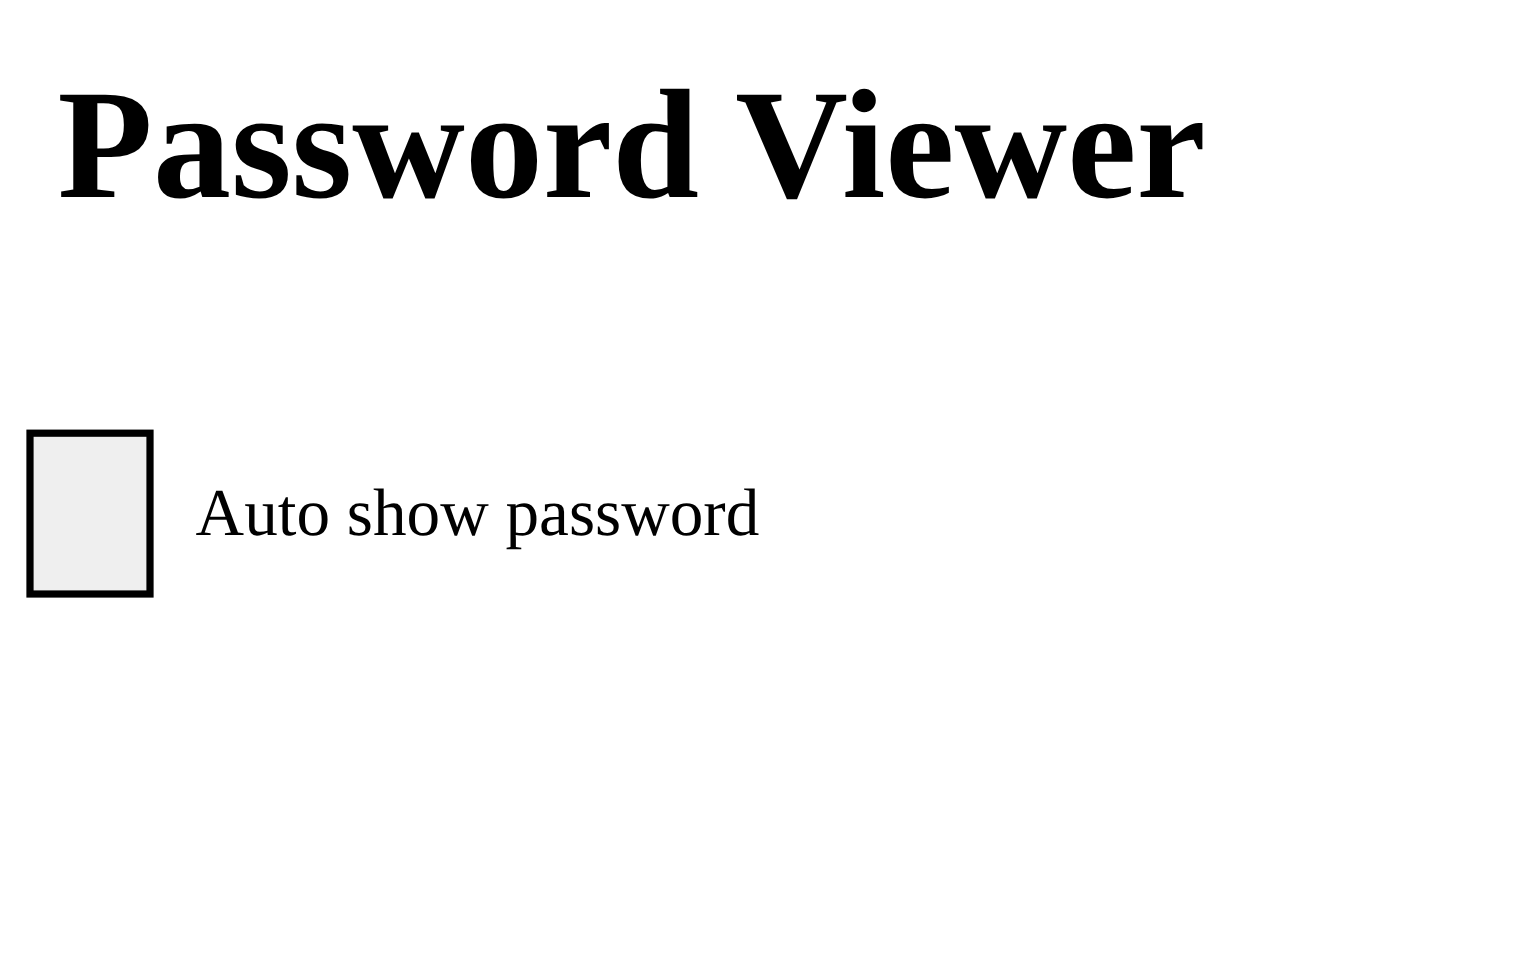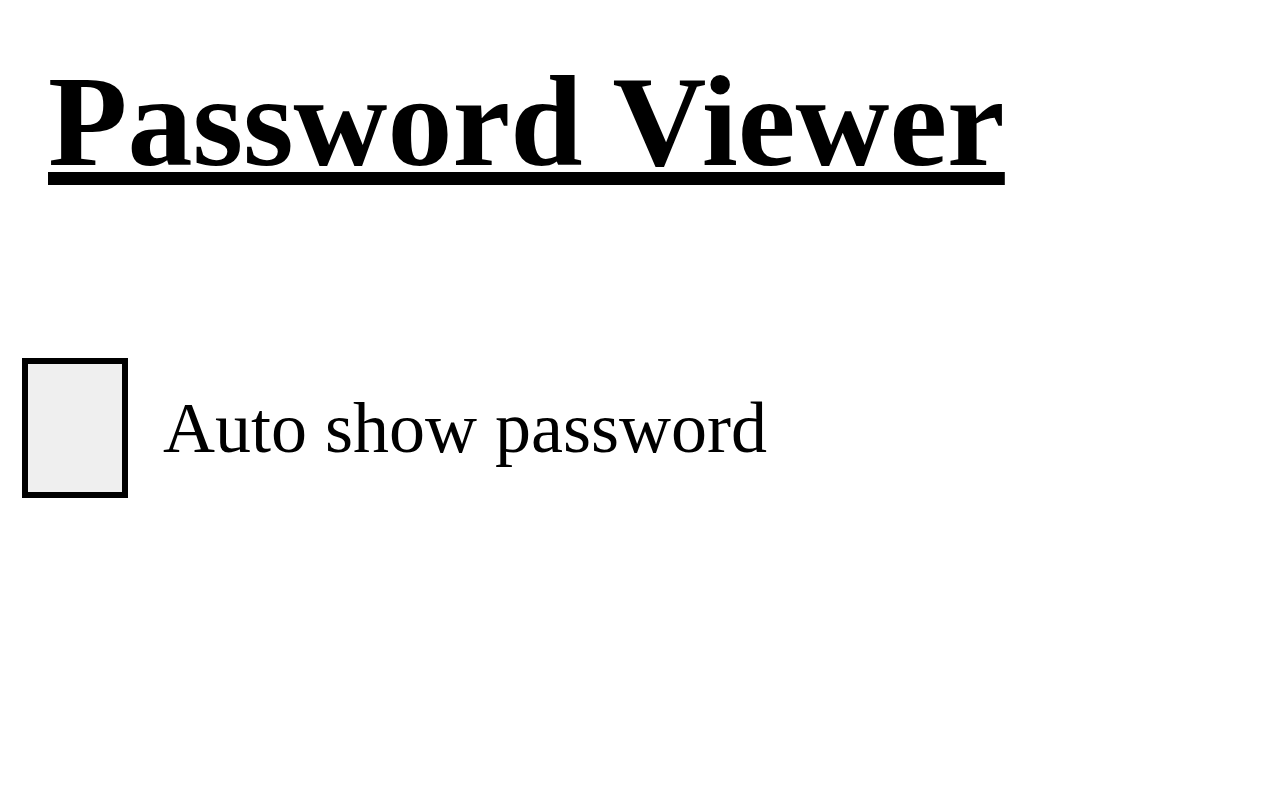--- a/index.html
+++ b/index.html
@@ -12,39 +12,38 @@
       height: 800px;
       background: #ffffff;
       font-family: "Times New Roman", Times, serif;
       color: #000000;
     }
     .heading {
       font-size: 130px;
       font-weight: bold;
       padding: 50px 0 0 48px;
       line-height: 1.1;
-      text-decoration: underline;
     }
     .option-row {
       display: flex;
       align-items: center;
       margin-top: 165px;
       padding-left: 22px;
     }
     .checkbox {
       width: 106px;
       height: 140px;
       border: 6px solid #000000;
       background: #efefef;
       margin-right: 35px;
       flex-shrink: 0;
       cursor: pointer;
     }
     .checkbox-label {
-      font-size: 72px;
+      font-size: 56px;
       font-weight: normal;
       line-height: 1;
     }
   </style>
 </head>
 <body>
 
 <h1 class="heading">Password Viewer</h1>
 
 <div class="option-row">

